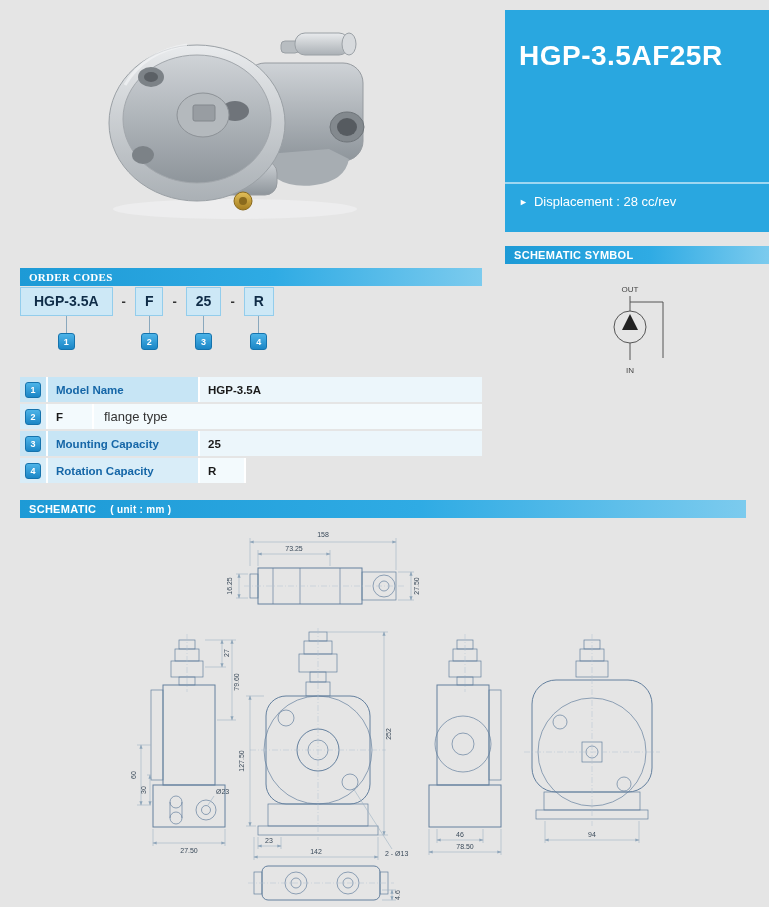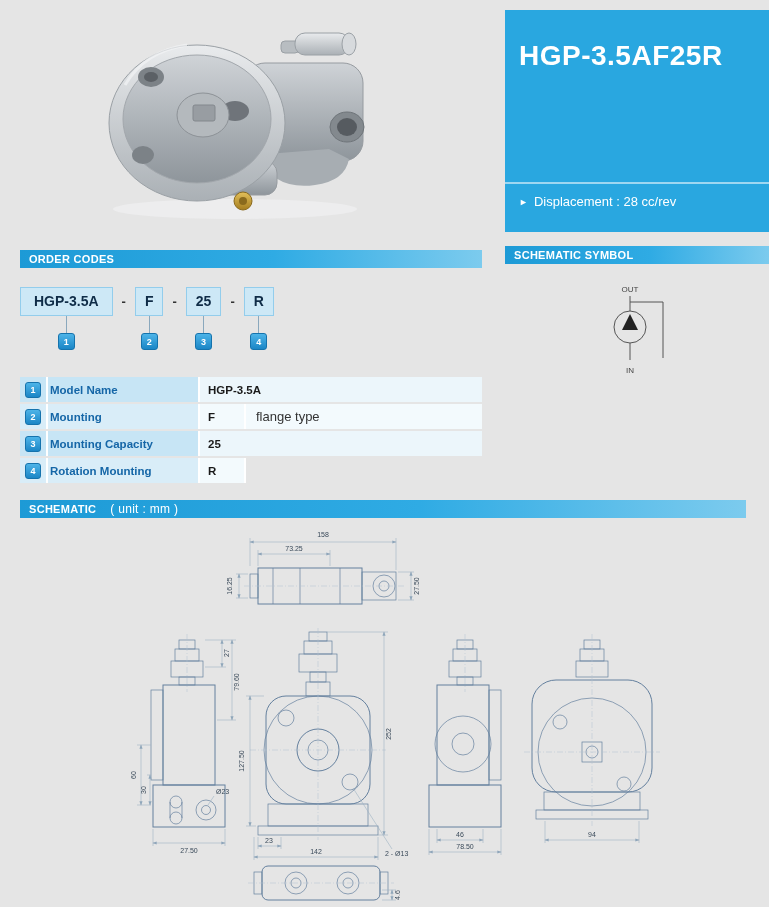--- a/index.html
+++ b/index.html
@@ -8,40 +8,40 @@
   
   .photo-area{position:absolute;left:85px;top:15px;width:300px;height:212px;}
   .title-block{position:absolute;left:505px;top:10px;width:264px;height:222px;background:#29a7e0;color:#fff;}
   .product-title{position:absolute;left:14px;top:30px;font-size:28px;font-weight:bold;letter-spacing:.5px;}
   .title-divider{position:absolute;left:0;right:0;top:172px;height:2px;background:rgba(255,255,255,.55);}
   .displacement{position:absolute;left:14px;top:184px;font-size:13px;}
   .displacement .bullet{font-size:9px;margin-right:6px;vertical-align:1px;}
 
   
   .bar{position:absolute;height:18px;line-height:18px;background:linear-gradient(90deg,#1d9ad6,#2fabe4 55%,#7ccbee);color:#fff;font-size:11px;font-weight:bold;padding-left:9px;box-sizing:border-box;letter-spacing:.3px;}
-  .bar-order{left:20px;top:250px;width:462px;}
+  .bar-order{left:20px;top:268px;width:462px;font-family:Liberation Serif, serif;}
   .bar-schematic{left:505px;top:246px;width:264px;}
   .bar-dimensions{left:20px;top:500px;width:726px;}
-  .unit-note{font-size:12px;margin-left:14px;font-weight:normal;text-align:right;}
+  .unit-note{font-size:10px;margin-left:14px;font-weight:bold;text-align:right;}
 
   
   .code-row{position:absolute;left:20px;top:287px;display:flex;align-items:flex-start;}
   .code-part{display:flex;flex-direction:column;align-items:center;}
   .code-box{height:27px;line-height:27px;padding:0 13px;background:#cde8f6;border:1px solid #93cdec;color:#0f2c47;font-weight:bold;font-size:14px;}
   .code-part.small .code-box{padding:0 9px;}
   .connector{width:1px;height:17px;background:#8aa8bd;}
   .badge{width:15px;height:15px;border-radius:3px;background:linear-gradient(180deg,#4db4e8,#1b86c6);border:1px solid #1573ad;color:#fff;font-size:9px;font-weight:bold;display:flex;align-items:center;justify-content:center;}
   .dash{line-height:29px;margin:0 9px;font-weight:bold;color:#333;font-size:13px;}
 
   
   .codes-table{position:absolute;left:20px;top:377px;width:462px;}
   .t-row{display:flex;height:25px;margin-bottom:2px;}
   .c{display:flex;align-items:center;box-sizing:border-box;border-right:2px solid #fff;}
   .c-num{width:28px;justify-content:center;}
-  .c-name{width:152px;padding-left:2px;font-weight:bold;color:#1566a7;font-size:11.5px;}
+  .c-name{width:152px;padding-left:8px;font-weight:bold;color:#1566a7;font-size:11.5px;}
   .c-code{width:46px;padding-left:8px;font-weight:bold;color:#1a1a1a;font-size:11.5px;}
   .c-code.merged{flex:1;border-right:none;}
   .c-desc{flex:1;padding-left:10px;font-size:13px;color:#333;border-right:none;}
   .t-row.odd .c-num,.t-row.odd .c-name{background:#c7e5f5;}
   .t-row.even .c-num,.t-row.even .c-name{background:#d9edf8;}
   .t-row.odd .c-code,.t-row.odd .c-desc{background:#ecf6fb;}
   .t-row.even .c-code,.t-row.even .c-desc{background:#f3fafd;}
   .table-badge{width:14px;height:14px;}
 
   
@@ -147,36 +147,35 @@
       <div class="c c-num">
           <span class="badge table-badge">1</span>
         </div>
       <div class="c c-name">Model Name</div>
       <div class="c c-code merged">HGP-3.5A</div>
     </div>
     <div class="t-row even">
       <div class="c c-num">
           <span class="badge table-badge">2</span>
         </div>
-      <div class="c c-name">Mounting</div>
       <div class="c c-code">F</div>
       <div class="c c-desc">flange type</div>
     </div>
     <div class="t-row odd">
       <div class="c c-num">
           <span class="badge table-badge">3</span>
         </div>
       <div class="c c-name">Mounting Capacity</div>
       <div class="c c-code merged">25</div>
     </div>
     <div class="t-row even">
       <div class="c c-num">
           <span class="badge table-badge">4</span>
         </div>
-      <div class="c c-name">Rotation Mounting</div>
+      <div class="c c-name">Rotation Capacity</div>
       <div class="c c-code">R</div>
     </div>
   </div>
 
   <svg class="schematic-svg" width="264" height="110" viewBox="0 0 264 110">
     <text class="symt" x="125" y="12" text-anchor="middle">OUT</text>
     <line class="sym" x1="125" y1="16" x2="125" y2="31"></line>
     <polyline class="sym" points="125,22 158,22 158,78" stroke-width="0.8"></polyline>
     <circle class="sym" cx="125" cy="47" r="16" fill="#ffffff"></circle>
     <path d="M125,34 L117,50 L133,50 Z" fill="#222222"></path>

